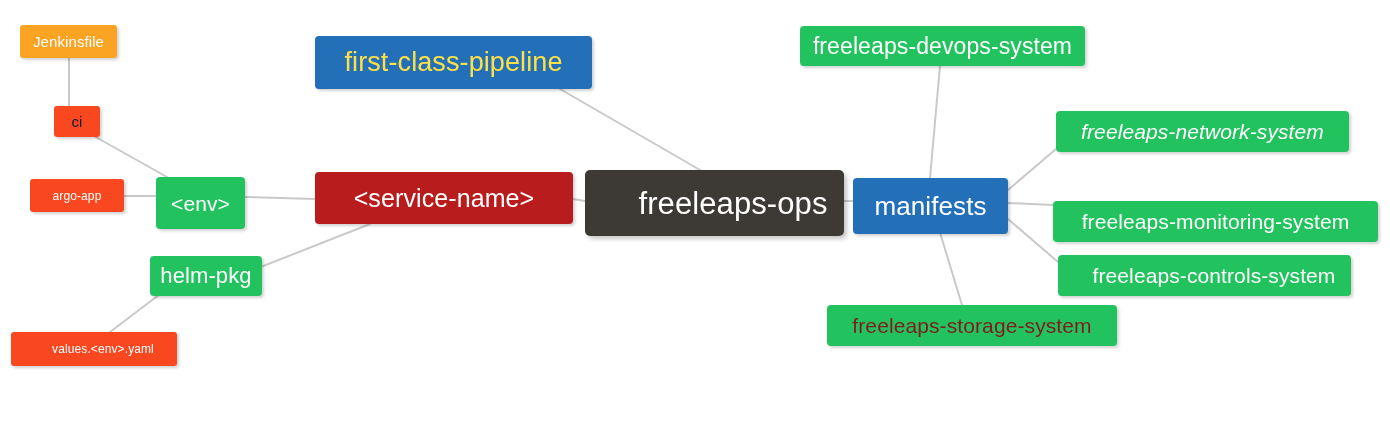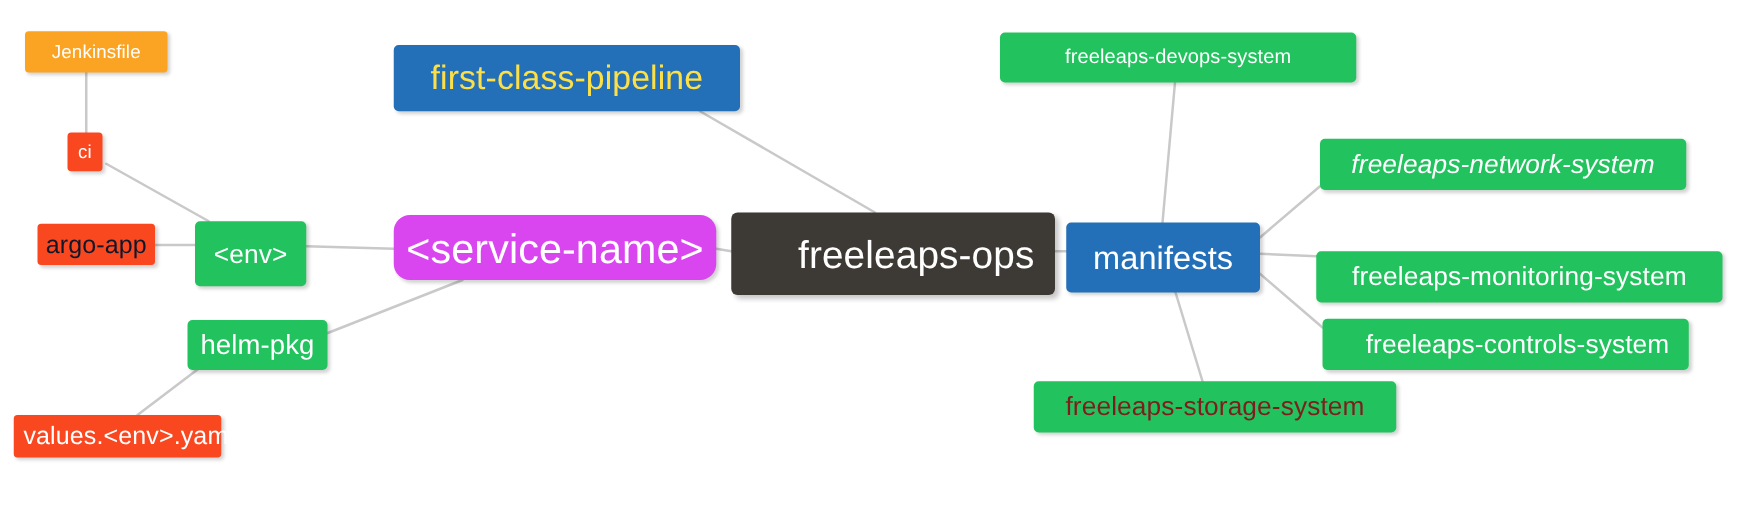--- a/index.html
+++ b/index.html
@@ -57,28 +57,28 @@
       <line x1="370" y1="224" x2="248" y2="272" stroke="#c9c9c9" stroke-width="2" stroke-linecap="round"></line>
       <line x1="168" y1="288" x2="110" y2="332" stroke="#c9c9c9" stroke-width="2" stroke-linecap="round"></line>
       <line x1="930" y1="178" x2="940" y2="66" stroke="#c9c9c9" stroke-width="2" stroke-linecap="round"></line>
       <line x1="1008" y1="190" x2="1056" y2="149" stroke="#c9c9c9" stroke-width="2" stroke-linecap="round"></line>
       <line x1="1008" y1="203" x2="1053" y2="205" stroke="#c9c9c9" stroke-width="2" stroke-linecap="round"></line>
       <line x1="1008" y1="219" x2="1058" y2="262" stroke="#c9c9c9" stroke-width="2" stroke-linecap="round"></line>
       <line x1="938" y1="226" x2="962" y2="305" stroke="#c9c9c9" stroke-width="2" stroke-linecap="round"></line>
     </svg>
   <div id="node-layer">
       <div class="node root" style="left: 585px; top: 170px; width: 259px; height: 66px; background: rgb(61, 57, 53); font-size: 31px; color: rgb(255, 255, 255);">freeleaps-ops</div>
-      <div class="node" style="left: 315px; top: 172px; width: 258px; height: 52px; background: #d946ef; font-size: 33px; color: rgb(255, 255, 255); border-radius: 13px;">&lt;service-name&gt;</div>
+      <div class="node" style="left: 315px; top: 172px; width: 258px; height: 52px; background: #b91c1c; font-size: 25px; color: rgb(255, 255, 255);">&lt;service-name&gt;</div>
       <div class="node" style="left: 853px; top: 178px; width: 155px; height: 56px; background: rgb(36, 112, 184); font-size: 26px; color: rgb(255, 255, 255);">manifests</div>
       <div class="node" style="left: 315px; top: 36px; width: 277px; height: 53px; background: rgb(36, 112, 184); font-size: 27px; color: #fde047;">first-class-pipeline</div>
       <div class="node" style="left: 156px; top: 177px; width: 89px; height: 52px; background: rgb(34, 195, 94); font-size: 21px; color: rgb(255, 255, 255);">&lt;env&gt;</div>
       <div class="node" style="left: 150px; top: 256px; width: 112px; height: 40px; background: rgb(34, 195, 94); font-size: 22px; color: rgb(255, 255, 255);">helm-pkg</div>
-      <div class="node small" style="left: 54px; top: 106px; width: 28px; height: 31px; background: rgb(249, 71, 31); font-size: 15px; color: #ffffff;">ci</div>
-      <div class="node small" style="left: 20px; top: 25px; width: 114px; height: 33px; background: rgb(251, 164, 35); font-size: 15px; color: rgb(255, 255, 255);">Jenkinsfile</div>
-      <div class="node small" style="left: 30px; top: 179px; width: 94px; height: 33px; background: rgb(249, 71, 31); font-size: 20px; color: #0f172a;">argo-app</div>
-      <div class="node small" style="left: 11px; top: 332px; width: 166px; height: 34px; background: rgb(249, 71, 31); font-size: 20px; color: rgb(255, 255, 255); padding-left: 28px;">values.&lt;env&gt;.yaml</div>
-      <div class="node" style="left: 800px; top: 26px; width: 285px; height: 40px; background: rgb(34, 195, 94); font-size: 16px; color: rgb(255, 255, 255);">freeleaps-devops-system</div>
+      <div class="node small" style="left: 54px; top: 106px; width: 46px; height: 31px; background: rgb(249, 71, 31); font-size: 15px; color: #0f172a;">ci</div>
+      <div class="node small" style="left: 20px; top: 25px; width: 97px; height: 33px; background: rgb(251, 164, 35); font-size: 15px; color: rgb(255, 255, 255);">Jenkinsfile</div>
+      <div class="node small" style="left: 30px; top: 179px; width: 94px; height: 33px; background: rgb(249, 71, 31); font-size: 12px; color: #ffffff;">argo-app</div>
+      <div class="node small" style="left: 11px; top: 332px; width: 166px; height: 34px; background: rgb(249, 71, 31); font-size: 12px; color: rgb(255, 255, 255); padding-left: 28px;">values.&lt;env&gt;.yaml</div>
+      <div class="node" style="left: 800px; top: 26px; width: 285px; height: 40px; background: rgb(34, 195, 94); font-size: 23px; color: rgb(255, 255, 255);">freeleaps-devops-system</div>
       <div class="node" style="left: 1056px; top: 111px; width: 293px; height: 41px; background: rgb(34, 195, 94); font-size: 21px; color: rgb(255, 255, 255); font-style: italic;">freeleaps-network-system</div>
       <div class="node" style="left: 1053px; top: 185px; width: 325px; height: 41px; background: rgb(34, 195, 94); font-size: 21px; color: rgb(255, 255, 255); margin-top: 16px;">freeleaps-monitoring-system</div>
       <div class="node" style="left: 1058px; top: 255px; width: 293px; height: 41px; background: rgb(34, 195, 94); font-size: 21px; color: rgb(255, 255, 255); padding-left: 29px;">freeleaps-controls-system</div>
       <div class="node" style="left: 815px; top: 305px; width: 290px; height: 41px; background: rgb(34, 195, 94); font-size: 21px; color: #7f1d1d; margin-left: 12px;">freeleaps-storage-system</div>
     </div>
 </div>
 
 </body></html>

